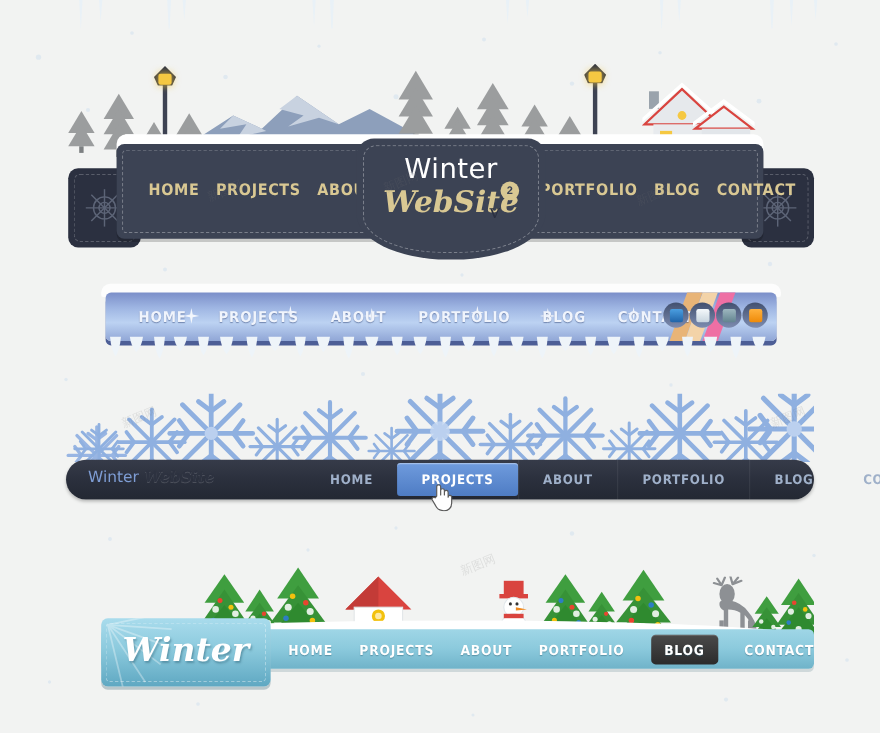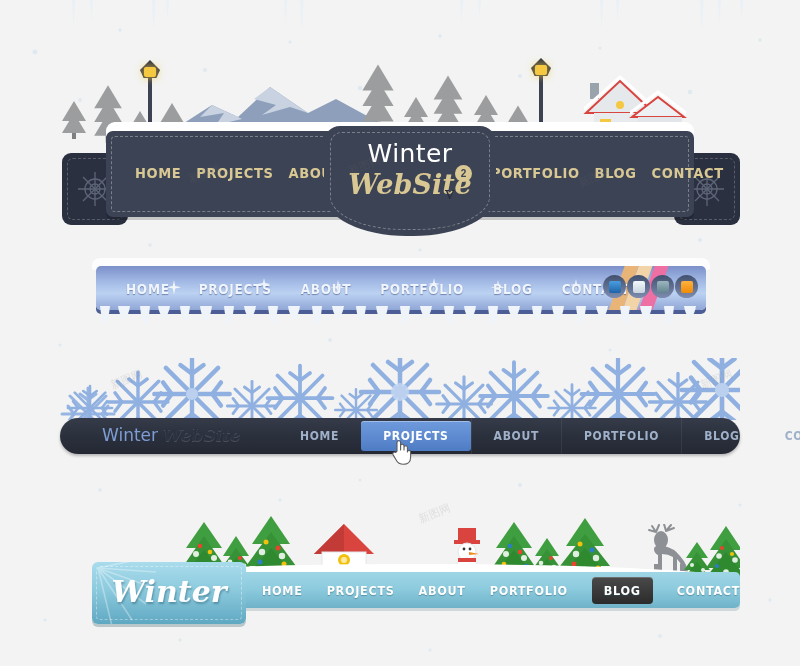--- a/index.html
+++ b/index.html
@@ -303,22 +303,22 @@
   .nav3-bar {
     position: absolute;
     left: 0; top: 60px;
     width: 680px; height: 36px;
     background: linear-gradient(180deg,#363b49 0%,#2b303d 50%,#232833 100%);
     border-radius: 18px;
     box-shadow: 0 2px 3px rgba(0,0,0,.25);
   }
   .nav3-brand {
     position: absolute;
-    left: 42px; top: 67px;
-    font-size: 17px;
+    left: 20px; top: 67px;
+    font-size: 14px;
     white-space: nowrap;
   }
   .nav3-brand .w1 {
     color: #7e9dd4;
     font-family: "DejaVu Sans", sans-serif;
   }
   .nav3-brand .w2 {
     color: #2d3240;
     font-style: italic;
     font-weight: bold;

